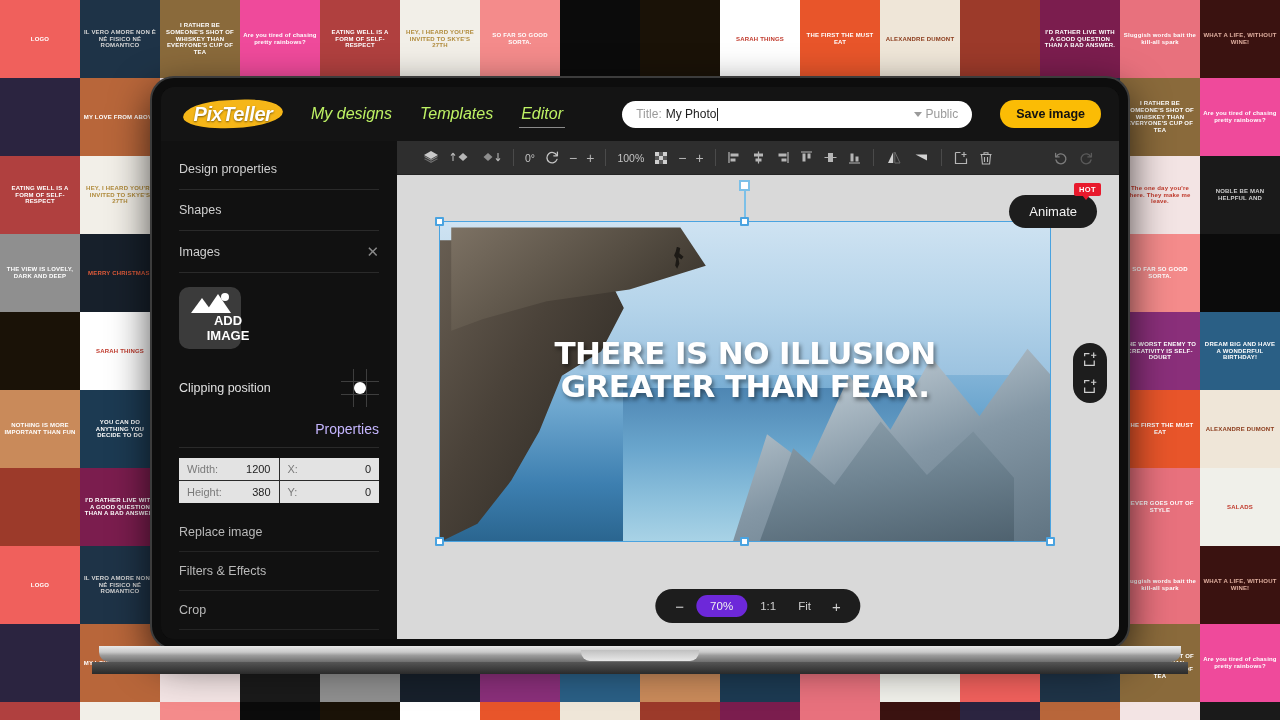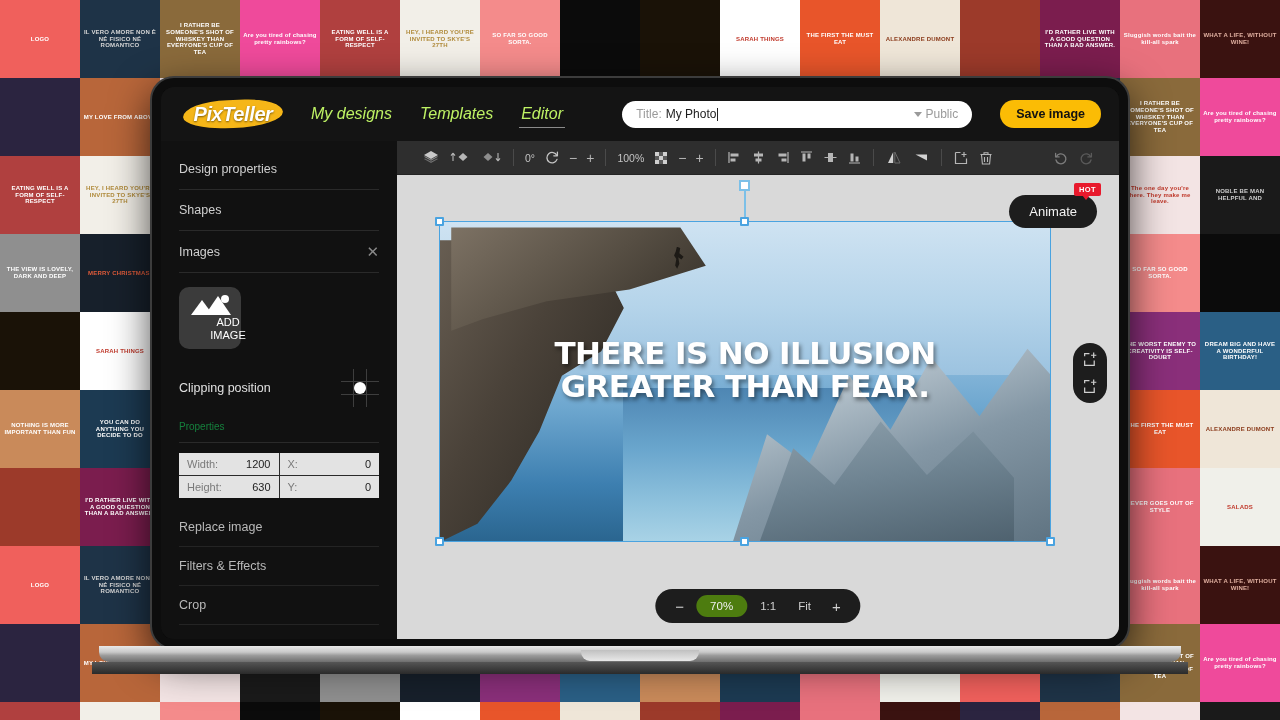--- a/index.html
+++ b/index.html
@@ -161,21 +161,21 @@
   }
   .ai-mount { position: relative; width: 40px; height: 20px; }
   .ai-mtn1, .ai-mtn2 {
     position: absolute; bottom: 0;
     width: 0; height: 0; border-style: solid;
   }
   .ai-mtn1 { left: 1px; border-width: 0 11px 15px 11px; border-color: transparent transparent #fff transparent; }
   .ai-mtn2 { left: 15px; border-width: 0 13px 19px 13px; border-color: transparent transparent #fff transparent; }
   .ai-sun { position: absolute; right: 1px; top: 0; width: 8px; height: 8px; border-radius: 50%; background: #fff; }
   .ai-label {
-    color: #fff; font-size: 11px; font-weight: normal;
+    color: #fff; font-size: 13px; font-weight: bold;
     text-align: center; line-height: 1.15; margin-top: 1px; margin-left: 36px;
   }
 
   .clip-row {
     display: flex; align-items: center; justify-content: space-between;
     padding: 14px 0 6px 0;
   }
   .clip-label { color: #e0e0e0; font-size: 12.5px; }
   .clip-grid {
     position: relative; width: 38px; height: 38px;
@@ -183,23 +183,24 @@
   .cg-l { position: absolute; background: #3e3e3e; }
   .cg-v { width: 1px; height: 100%; }
   .cg-h { height: 1px; width: 100%; }
   .clip-dot {
     position: absolute; left: 50%; top: 50%;
     transform: translate(-50%,-50%);
     width: 12px; height: 12px; border-radius: 50%; background: #fff;
   }
 
   .props-title {
-    color: #15803d; font-size: 10px;
+    color: #c4b5fd; font-size: 14px;
     padding: 8px 0 10px 0;
     border-bottom: 1px solid #2a2a2a;
+    text-align: right;
   }
   .prop-grid {
     display: grid; grid-template-columns: 1fr 1fr;
     gap: 1px; margin-top: 10px;
     background: #2a2a2a;
   }
   .prop-cell {
     background: #e3e3e3;
     display: flex; align-items: center; justify-content: space-between;
     padding: 5px 8px;
@@ -374,21 +375,21 @@
     display: flex; align-items: center; gap: 4px;
     padding: 0 12px;
     z-index: 5;
   }
   .zb-btn {
     color: #cfcfcf; font-size: 15px; cursor: pointer;
     padding: 0 8px; line-height: 1;
   }
   .zb-val {
     color: #f0f0f0; font-size: 11.5px;
-    background: #4d7c0f; border-radius: 11px;
+    background: #6d28d9; border-radius: 11px;
     padding: 5px 14px; cursor: pointer; text-align: right;
   }
   .zb-txt { color: #cfcfcf; font-size: 11.5px; padding: 0 9px; cursor: pointer; }
 
   svg { display: block; }
 </style>
 </head>
 <body>
 
 <div id="root">
@@ -930,21 +931,21 @@
               <div class="prop-cell">
                 <span class="prop-key">Width:</span>
                 <span class="prop-val">1200</span>
               </div>
               <div class="prop-cell">
                 <span class="prop-key">X:</span>
                 <span class="prop-val">0</span>
               </div>
               <div class="prop-cell">
                 <span class="prop-key">Height:</span>
-                <span class="prop-val">630</span>
+                <span class="prop-val">380</span>
               </div>
               <div class="prop-cell">
                 <span class="prop-key">Y:</span>
                 <span class="prop-val">0</span>
               </div>
             </div>
 
             <div class="s-link" style="margin-top:10px;">Replace image</div>
             <div class="s-link">Filters &amp; Effects</div>
             <div class="s-link">Crop</div>

